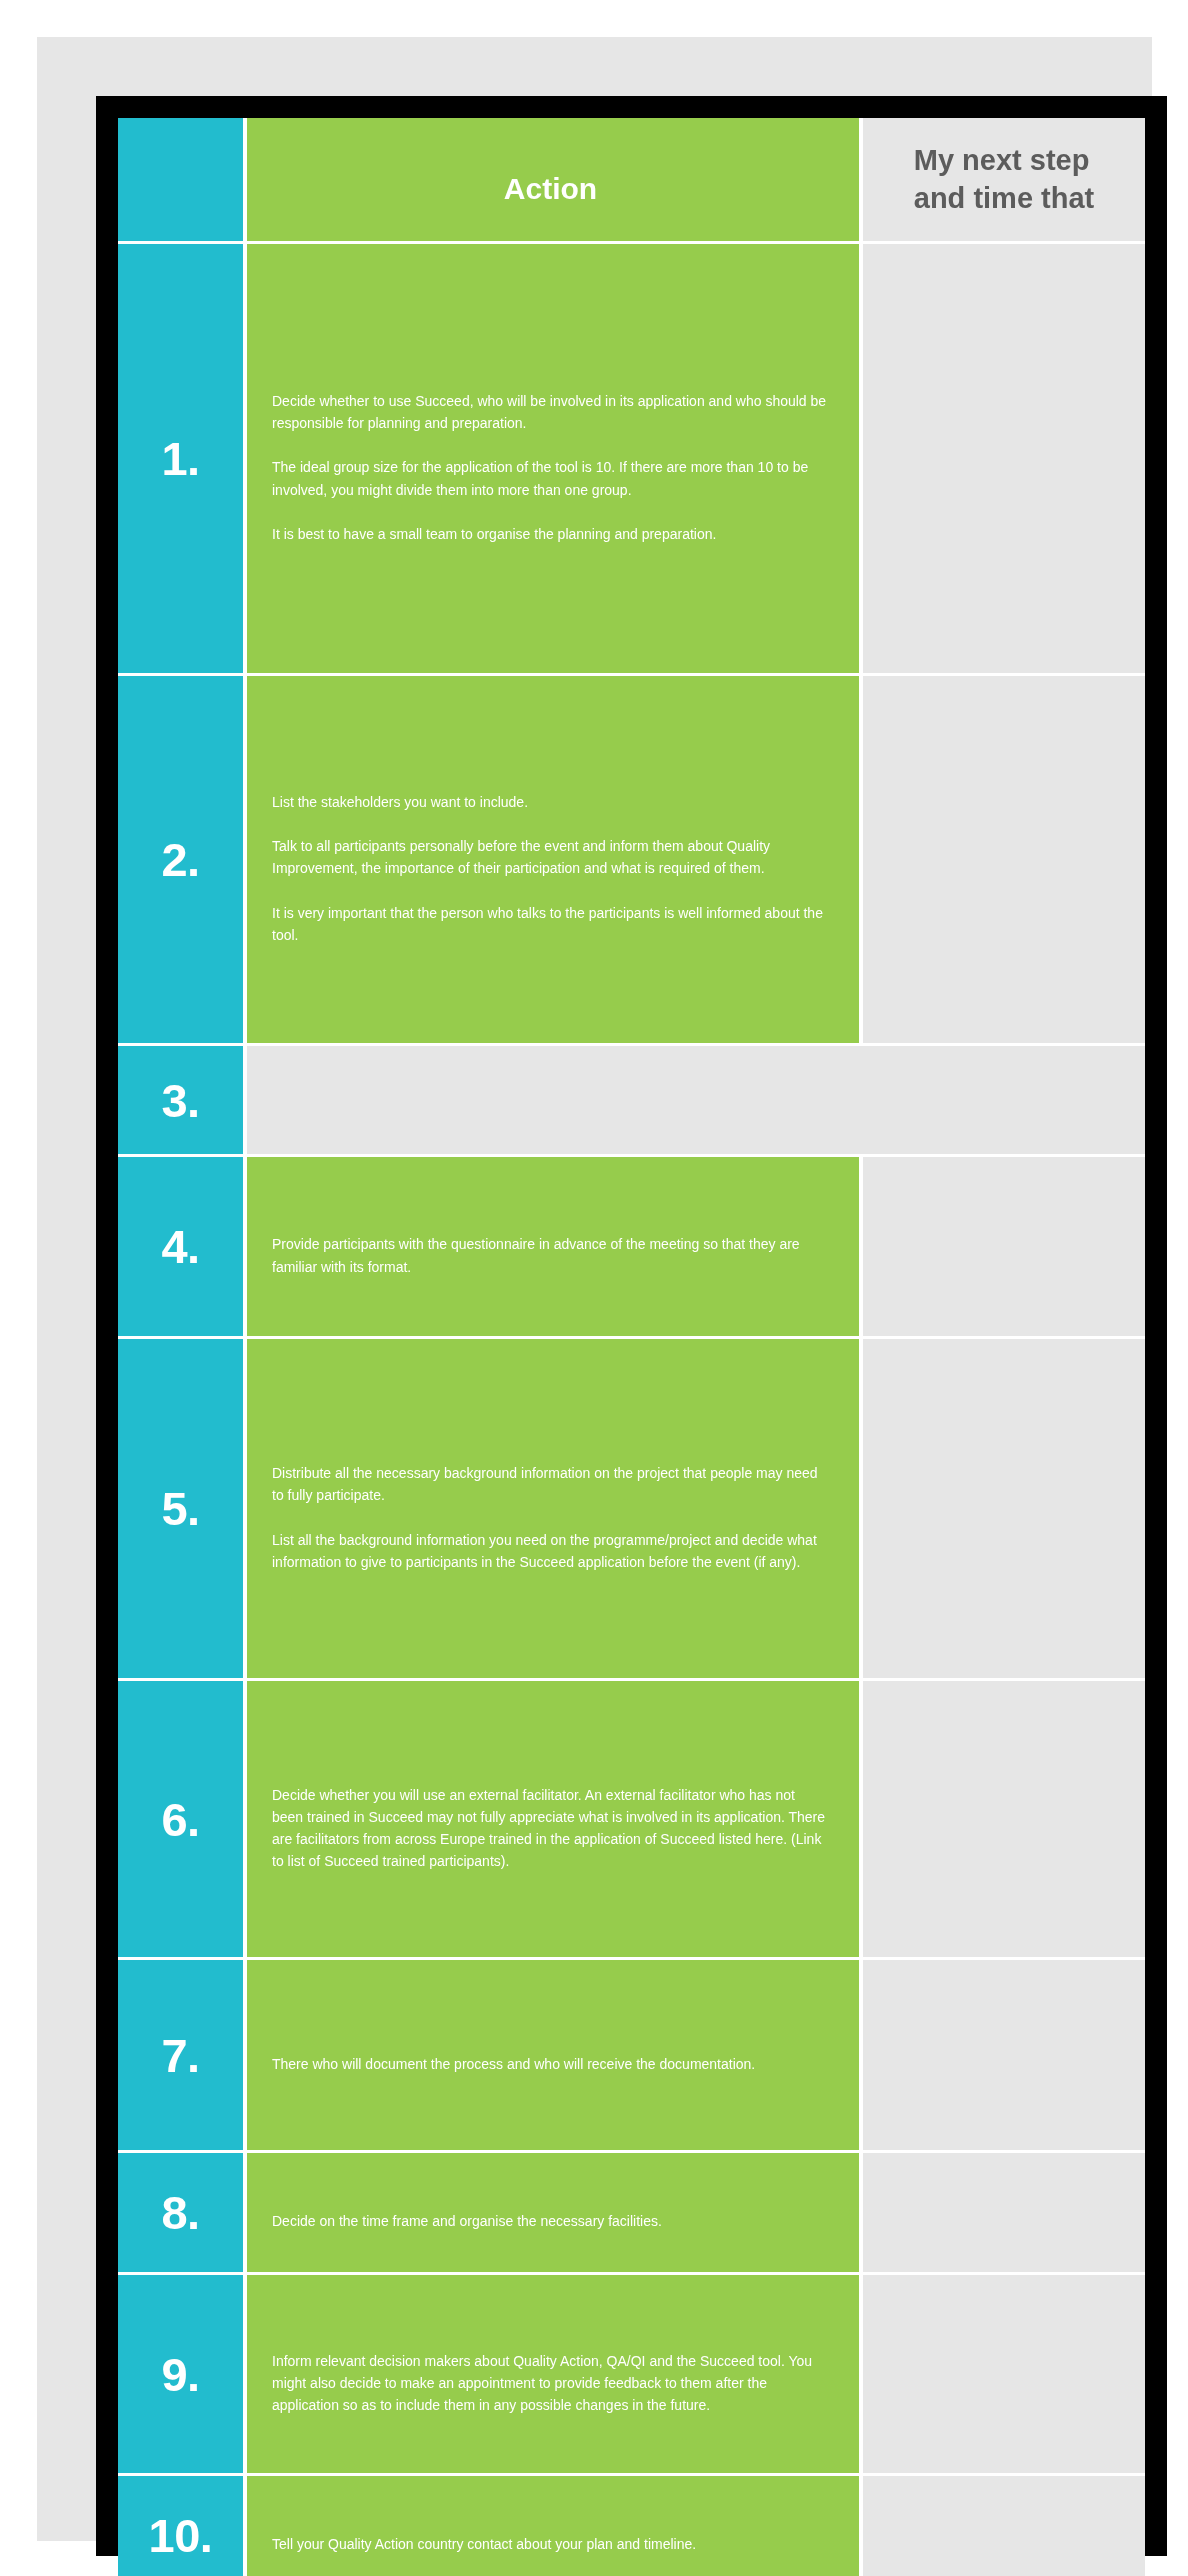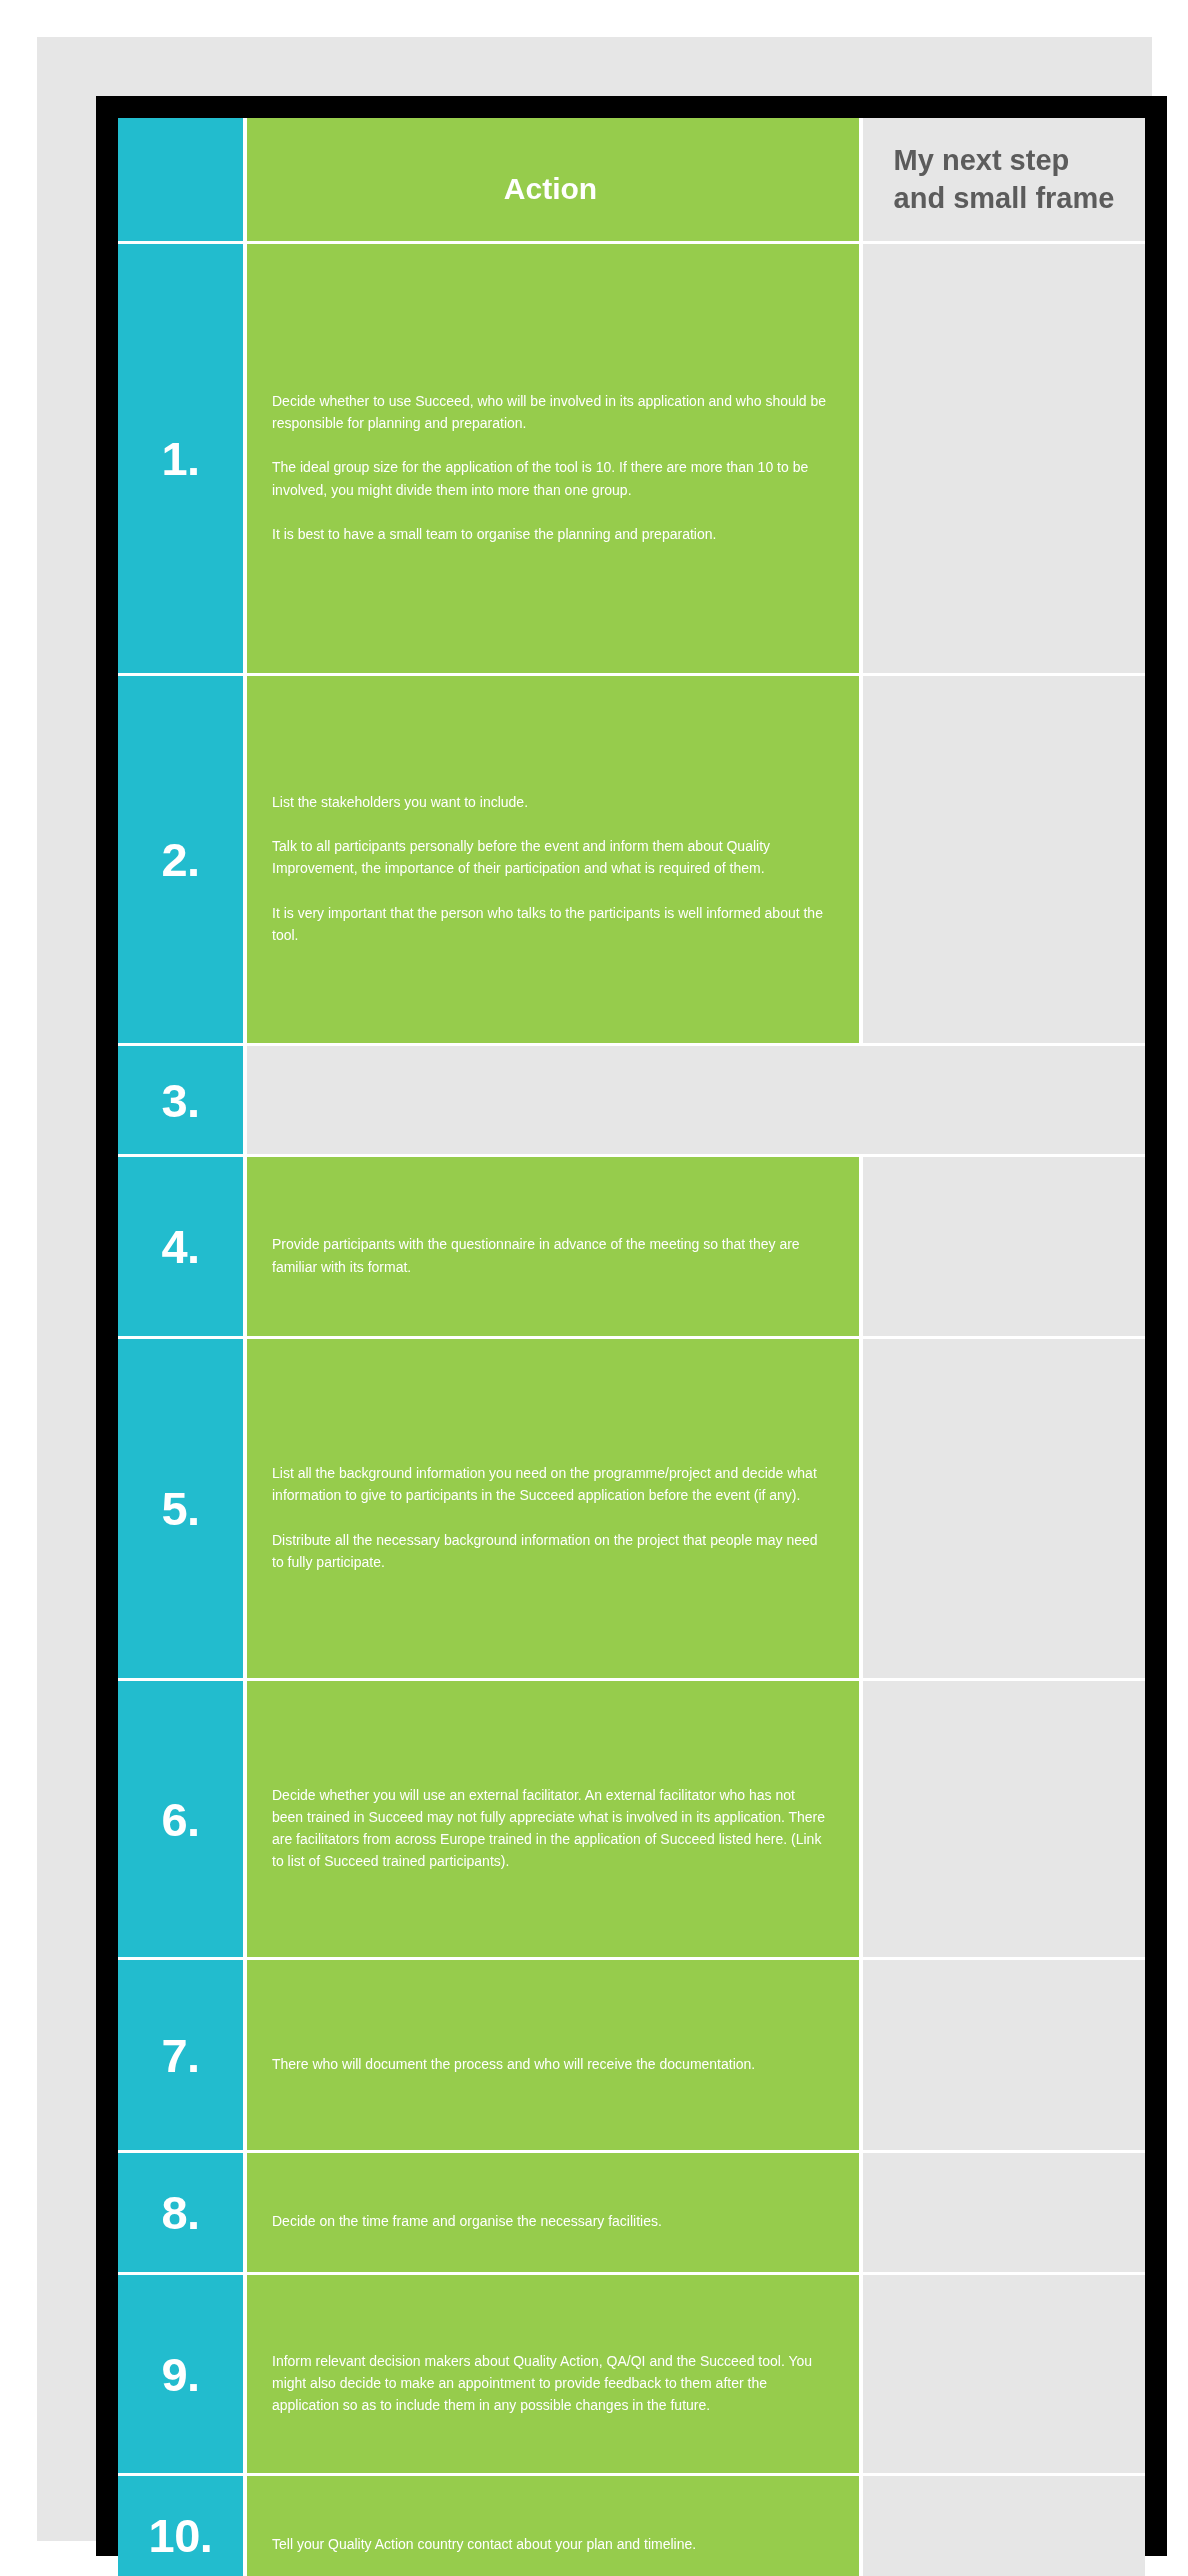--- a/index.html
+++ b/index.html
@@ -145,21 +145,21 @@
   <div class="black-frame">
     <div class="white-gap">
       <div class="action-table" id="action-table">
 
       <div class="row header" style="height: 126px;">
             <div class="cell-num"></div>
             <div class="cell-action">
               <span class="hdr-action-label">Action</span>
             </div>
             <div class="cell-note">
-              <span class="hdr-note-label"><span>My next step</span><br><span>and small frame</span></span>
+              <span class="hdr-note-label"><span>My next step</span><br><span>and time that</span></span>
             </div>
           </div>
           <div class="row" style="height: 432px;">
             <div class="cell-num">1.</div>
             <div class="cell-action">
               <p class="para">Decide whether to use Succeed, who will be involved in its application and who should be responsible for planning and preparation.</p>
               <p class="para">The ideal group size for the application of the tool is 10.  If there are more than 10 to be involved, you might divide them into more than one group.</p>
               <p class="para">It is best to have a small team to organise the planning and preparation.</p>
             </div>
             <div class="cell-note"></div>
@@ -180,22 +180,22 @@
           <div class="row" style="height: 182px;">
             <div class="cell-num">4.</div>
             <div class="cell-action">
               <p class="para">Provide participants with the questionnaire in advance of the meeting so that they are familiar with its format.</p>
             </div>
             <div class="cell-note"></div>
           </div>
           <div class="row" style="height: 342px;">
             <div class="cell-num">5.</div>
             <div class="cell-action">
+              <p class="para">Distribute all the necessary background information on the project that people may need to fully participate.</p>
               <p class="para">List all the background information you need on the programme/project and decide what information to give to participants in the Succeed application before the event (if any).</p>
-              <p class="para">Distribute all the necessary background information on the project that people may need to fully participate.</p>
             </div>
             <div class="cell-note"></div>
           </div>
           <div class="row" style="height: 279px;">
             <div class="cell-num">6.</div>
             <div class="cell-action">
               <p class="para">Decide whether you will use an external facilitator. An external facilitator who has not been trained in Succeed may not fully appreciate what is involved in its application. There are facilitators from across Europe trained in the application of Succeed listed here.  (Link to list of Succeed trained participants).</p>
             </div>
             <div class="cell-note"></div>
           </div>

